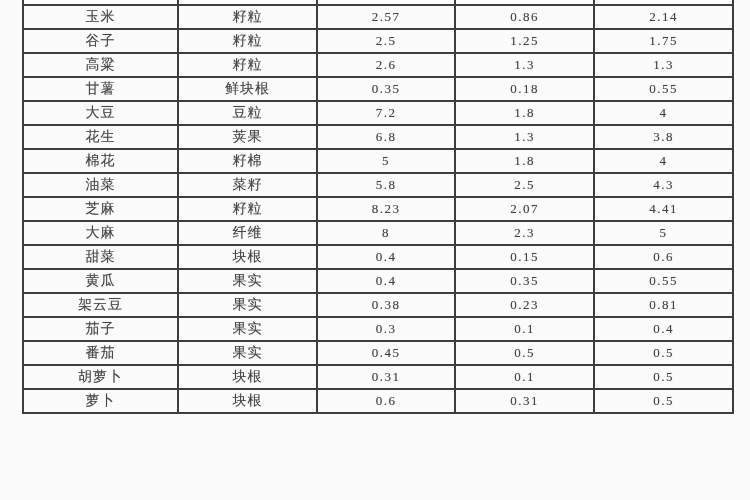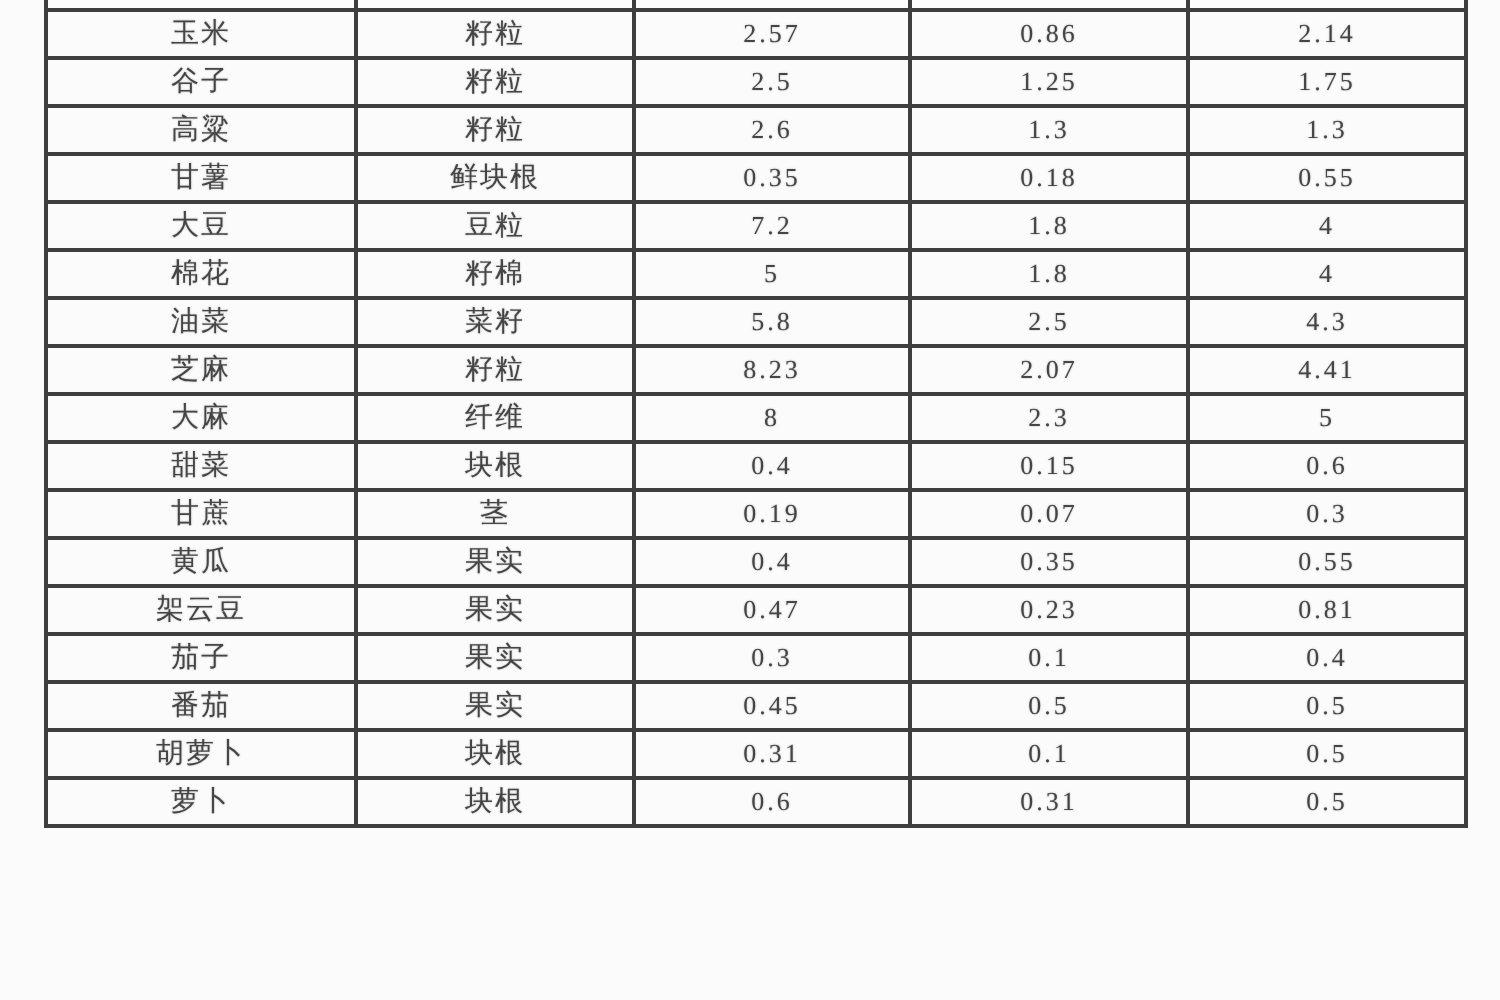--- a/index.html
+++ b/index.html
@@ -104,20 +104,27 @@
             <td class="num">0.55</td>
           </tr>
           <tr>
             <td class="zh">大豆</td>
             <td class="zh">豆粒</td>
             <td class="num">7.2</td>
             <td class="num">1.8</td>
             <td class="num">4</td>
           </tr>
           <tr>
+            <td class="zh">花生</td>
+            <td class="zh">荚果</td>
+            <td class="num">6.8</td>
+            <td class="num">1.3</td>
+            <td class="num">3.8</td>
+          </tr>
+          <tr>
             <td class="zh">棉花</td>
             <td class="zh">籽棉</td>
             <td class="num">5</td>
             <td class="num">1.8</td>
             <td class="num">4</td>
           </tr>
           <tr>
             <td class="zh">油菜</td>
             <td class="zh">菜籽</td>
             <td class="num">5.8</td>
@@ -139,37 +146,30 @@
             <td class="num">5</td>
           </tr>
           <tr>
             <td class="zh">甜菜</td>
             <td class="zh">块根</td>
             <td class="num">0.4</td>
             <td class="num">0.15</td>
             <td class="num">0.6</td>
           </tr>
           <tr>
-            <td class="zh">甘蔗</td>
-            <td class="zh">茎</td>
-            <td class="num">0.19</td>
-            <td class="num">0.07</td>
-            <td class="num">0.3</td>
-          </tr>
-          <tr>
             <td class="zh">黄瓜</td>
             <td class="zh">果实</td>
             <td class="num">0.4</td>
             <td class="num">0.35</td>
             <td class="num">0.55</td>
           </tr>
           <tr>
             <td class="zh">架云豆</td>
             <td class="zh">果实</td>
-            <td class="num">0.47</td>
+            <td class="num">0.38</td>
             <td class="num">0.23</td>
             <td class="num">0.81</td>
           </tr>
           <tr>
             <td class="zh">茄子</td>
             <td class="zh">果实</td>
             <td class="num">0.3</td>
             <td class="num">0.1</td>
             <td class="num">0.4</td>
           </tr>

